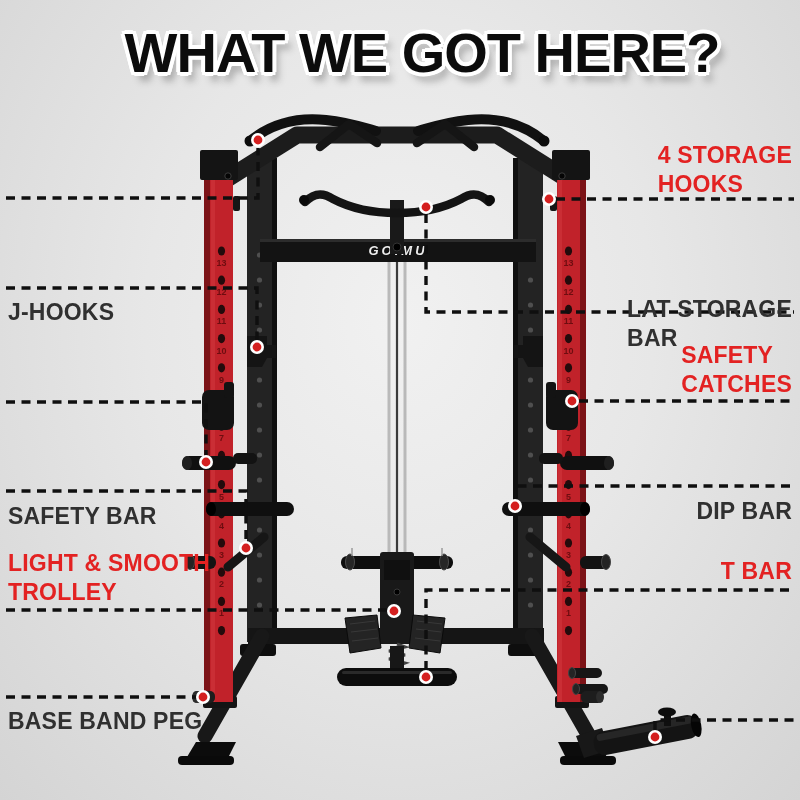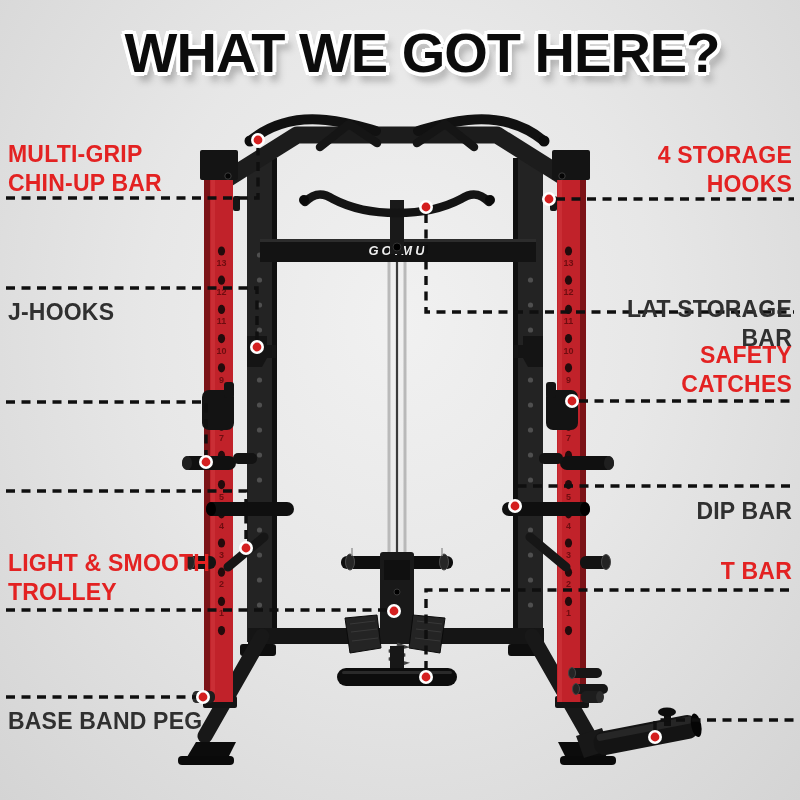--- a/index.html
+++ b/index.html
@@ -22,21 +22,21 @@
   svg text{font-family:"Liberation Sans", sans-serif;}
   .brand-text{font-size:13px;font-weight:bold;font-style:italic;fill:#ededed;letter-spacing:3px;}
   .nums{font-size:9px;font-weight:bold;fill:#6e0d10;text-anchor:middle;}
   .callout{
     position:absolute;font-weight:bold;font-size:23px;line-height:29px;
     white-space:pre-line;letter-spacing:0.2px;
   }
   .callout.red{color:#e32222;}
   .callout.dark{color:#303030;margin-top:44px;}
   .c-left{left:8px;text-align:left;}
-  .c-right{right:8px;text-align:right;}
+  .c-right{right:8px;text-align:left;}
   #c1{top:140px}#c2{top:254px}#c3{top:341px}#c4{top:458px}#c5{top:549px}#c6{top:663px}
   #c7{top:141px}#c8{top:251px}#c9{top:341px}#c10{top:453px}#c11{top:557px}#c12{top:655px}
 </style>
 </head>
 <body>
 
 <div class="stage">
 
   <h1 class="page-title">WHAT WE GOT HERE?</h1>
 
@@ -319,23 +319,22 @@
         <circle cx="572" cy="401" r="4.4" fill="#d41f1f"></circle>
         <circle cx="515" cy="506" r="7" fill="#ffffff"></circle>
         <circle cx="515" cy="506" r="4.4" fill="#d41f1f"></circle>
         <circle cx="426" cy="677" r="7" fill="#ffffff"></circle>
         <circle cx="426" cy="677" r="4.4" fill="#d41f1f"></circle>
         <circle cx="655" cy="737" r="7" fill="#ffffff"></circle>
         <circle cx="655" cy="737" r="4.4" fill="#d41f1f"></circle>
       </g>
   </svg>
 
-  <div id="c1" class="callout red c-left">MULTI-GRIP
-CHIN-UP BAR</div>
   <div id="c2" class="callout dark c-left">J-HOOKS</div>
+  <div id="c4" class="callout dark c-left">SAFETY BAR</div>
   <div id="c5" class="callout red c-left">LIGHT &amp; SMOOTH
 TROLLEY</div>
   <div id="c6" class="callout dark c-left">BASE BAND PEG</div>
   <div id="c7" class="callout red c-right">4 STORAGE
 HOOKS</div>
   <div id="c8" class="callout dark c-right">LAT STORAGE
 BAR</div>
   <div id="c9" class="callout red c-right">SAFETY
 CATCHES</div>
   <div id="c10" class="callout dark c-right">DIP BAR</div>

